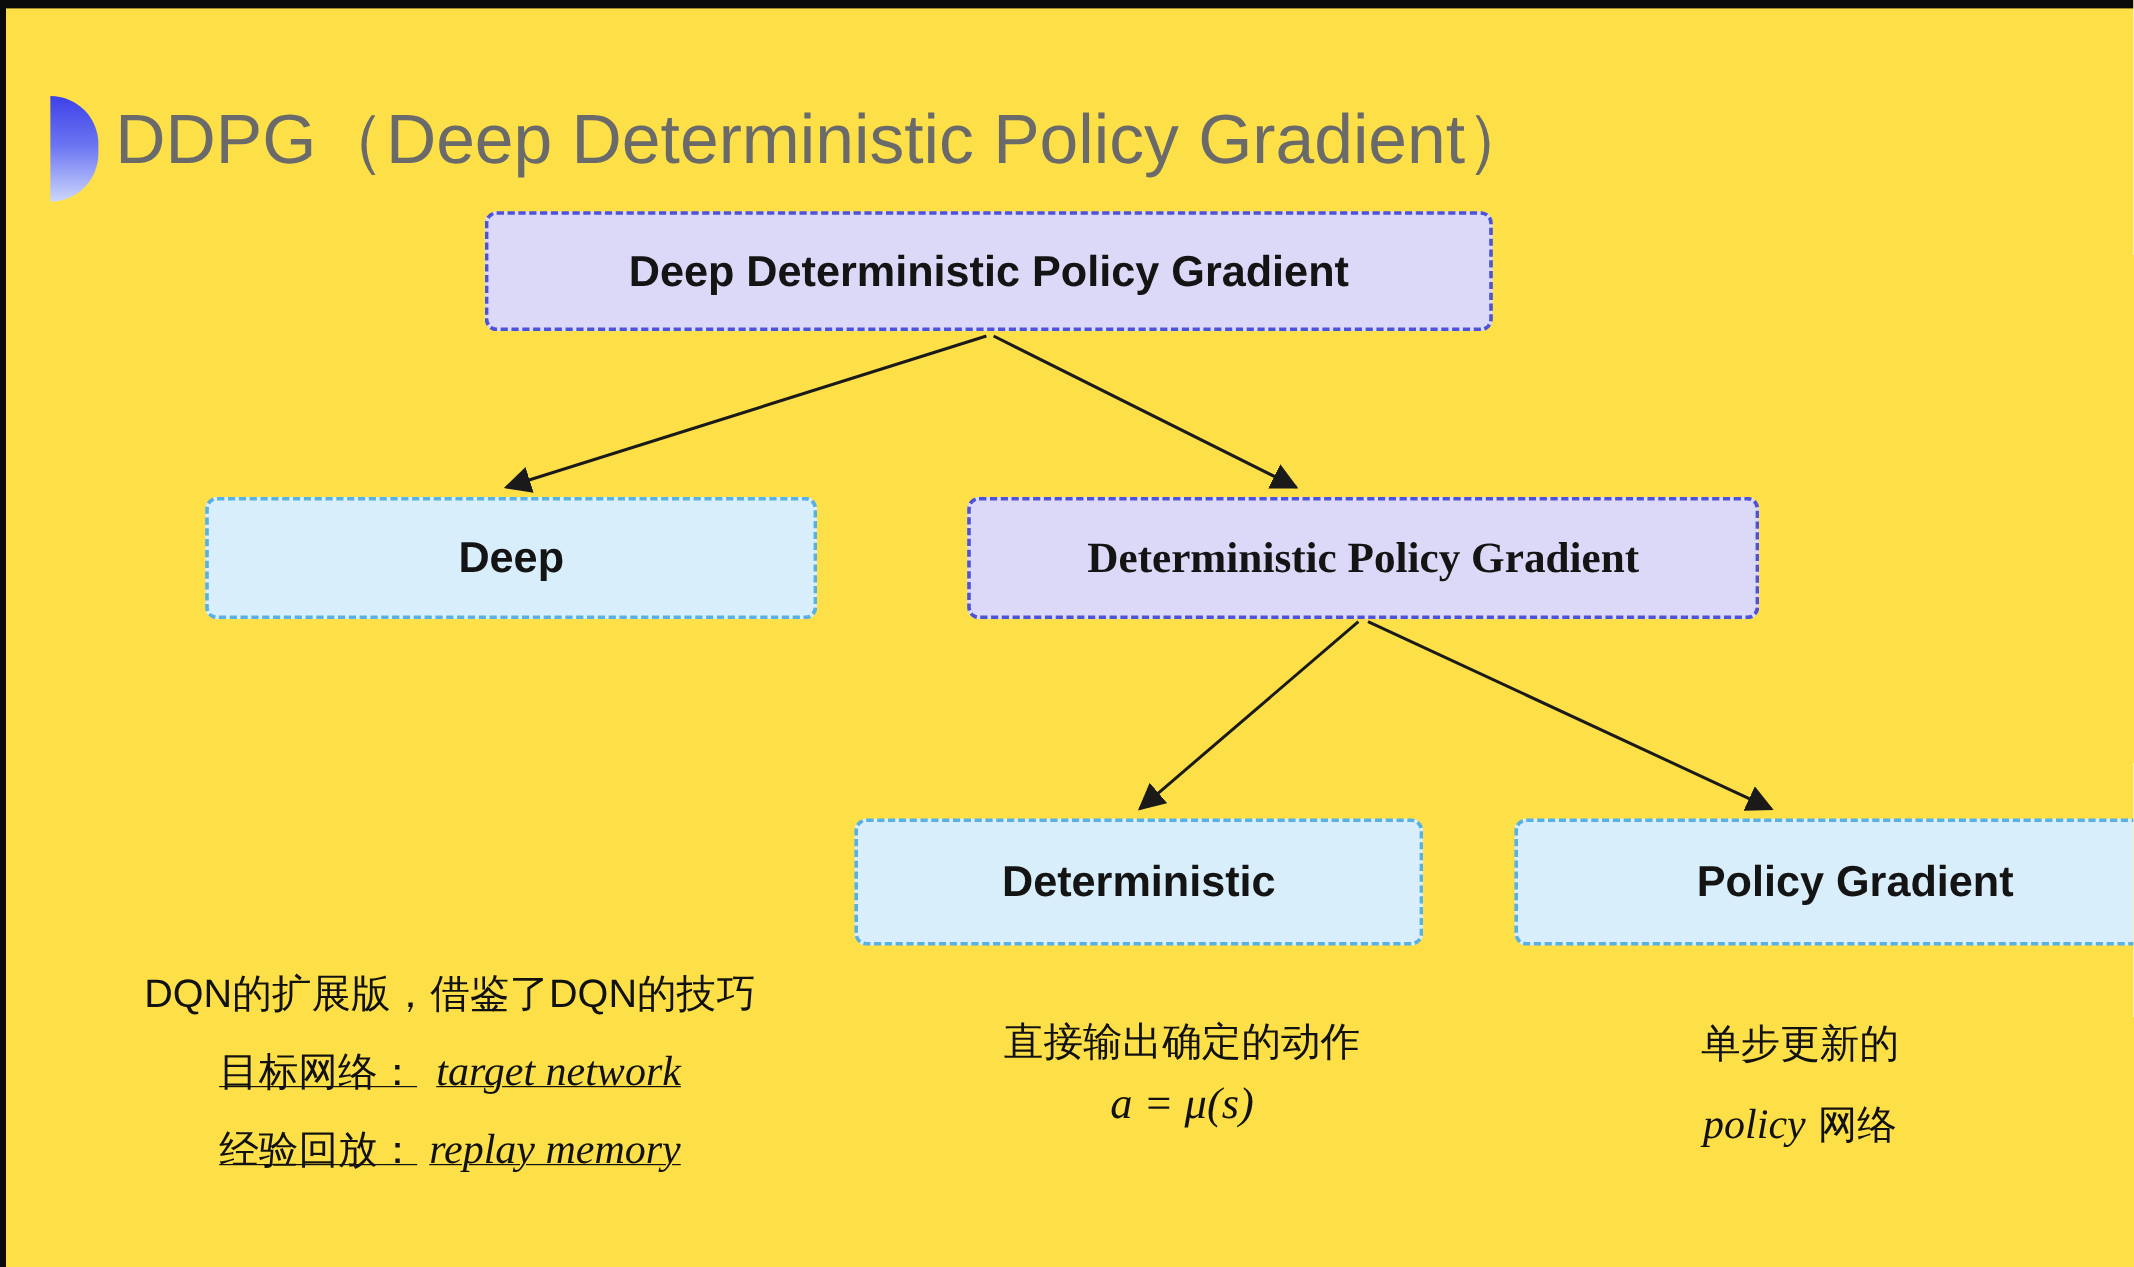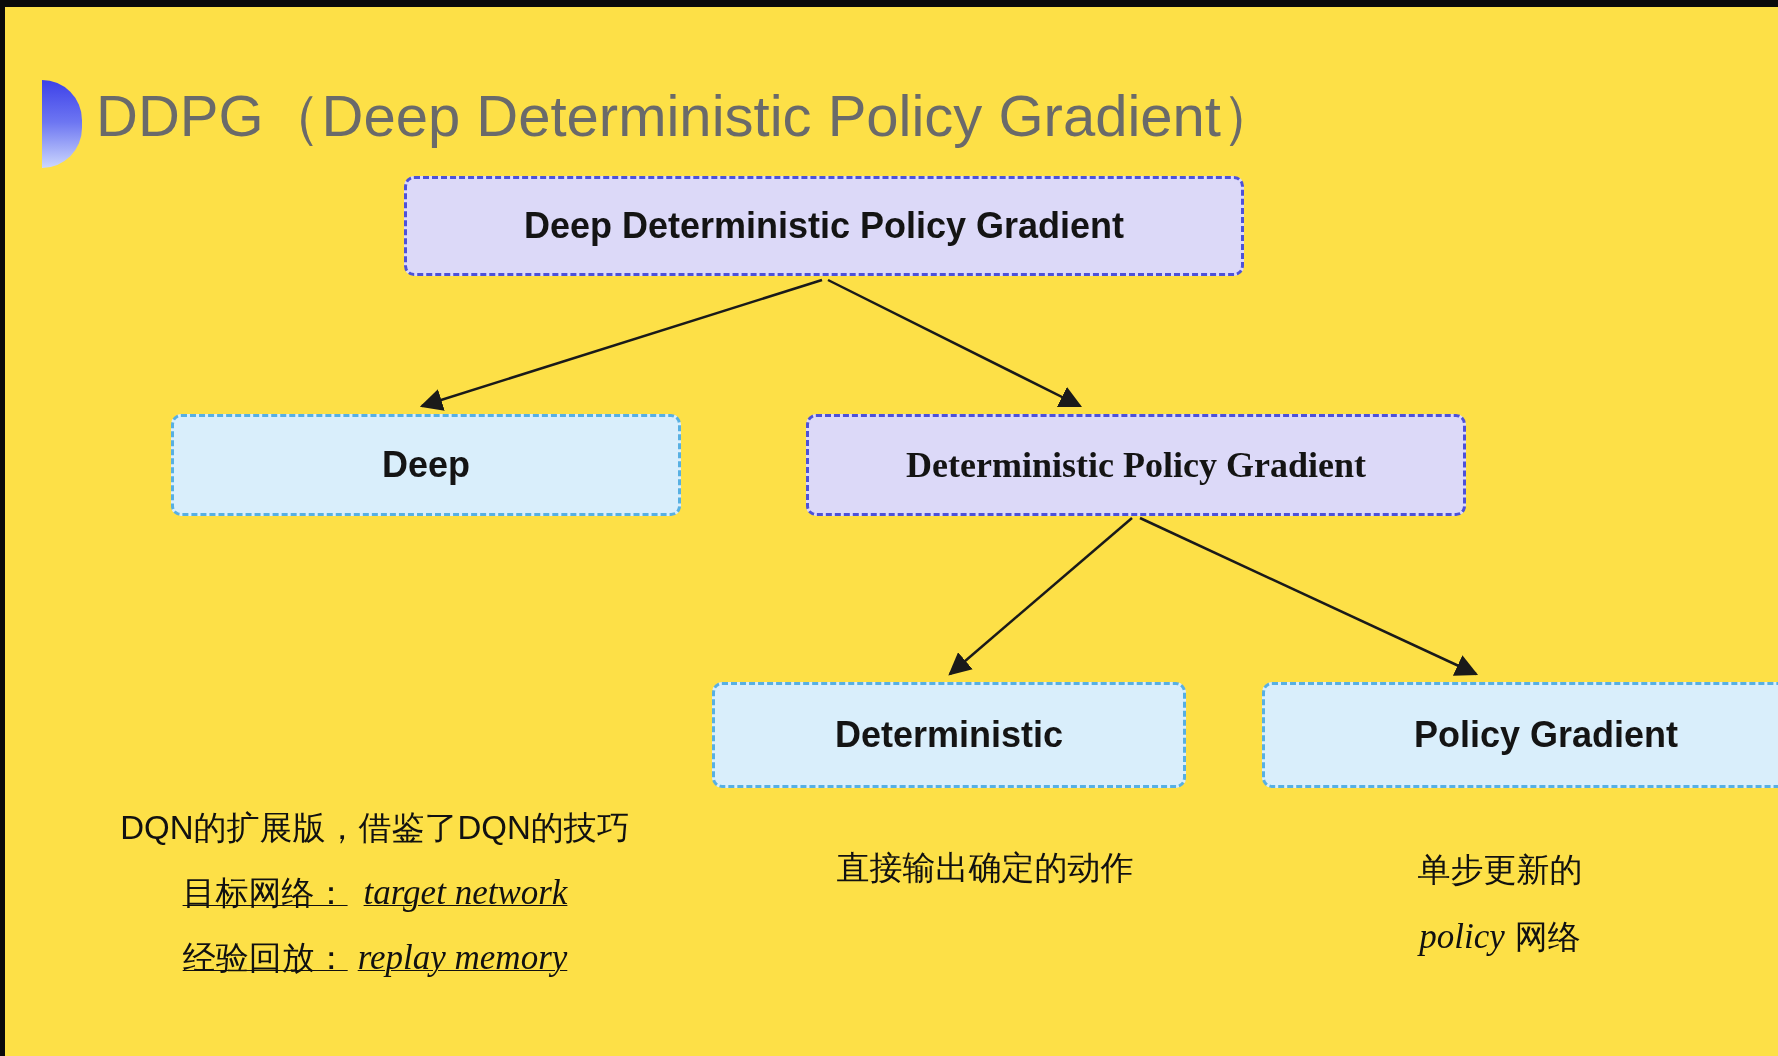--- a/index.html
+++ b/index.html
@@ -103,20 +103,21 @@
     <div class="row">
       <span class="zh">目标网络：</span><span class="en gap-l">target network</span>
     </div>
     <div class="row">
       <span class="zh">经验回放：</span><span class="en gap-s">replay memory</span>
     </div>
   </div>
 
   <div id="anno-mid" class="anno">
     <div class="zh">直接输出确定的动作</div>
+    <div class="en formula">a = μ(s)</div>
   </div>
 
   <div id="anno-right" class="anno">
     <div class="zh">单步更新的</div>
     <div class="row2">
       <span class="en">policy</span><span class="zh gap-s">网络</span>
     </div>
   </div>
 
 </div>

